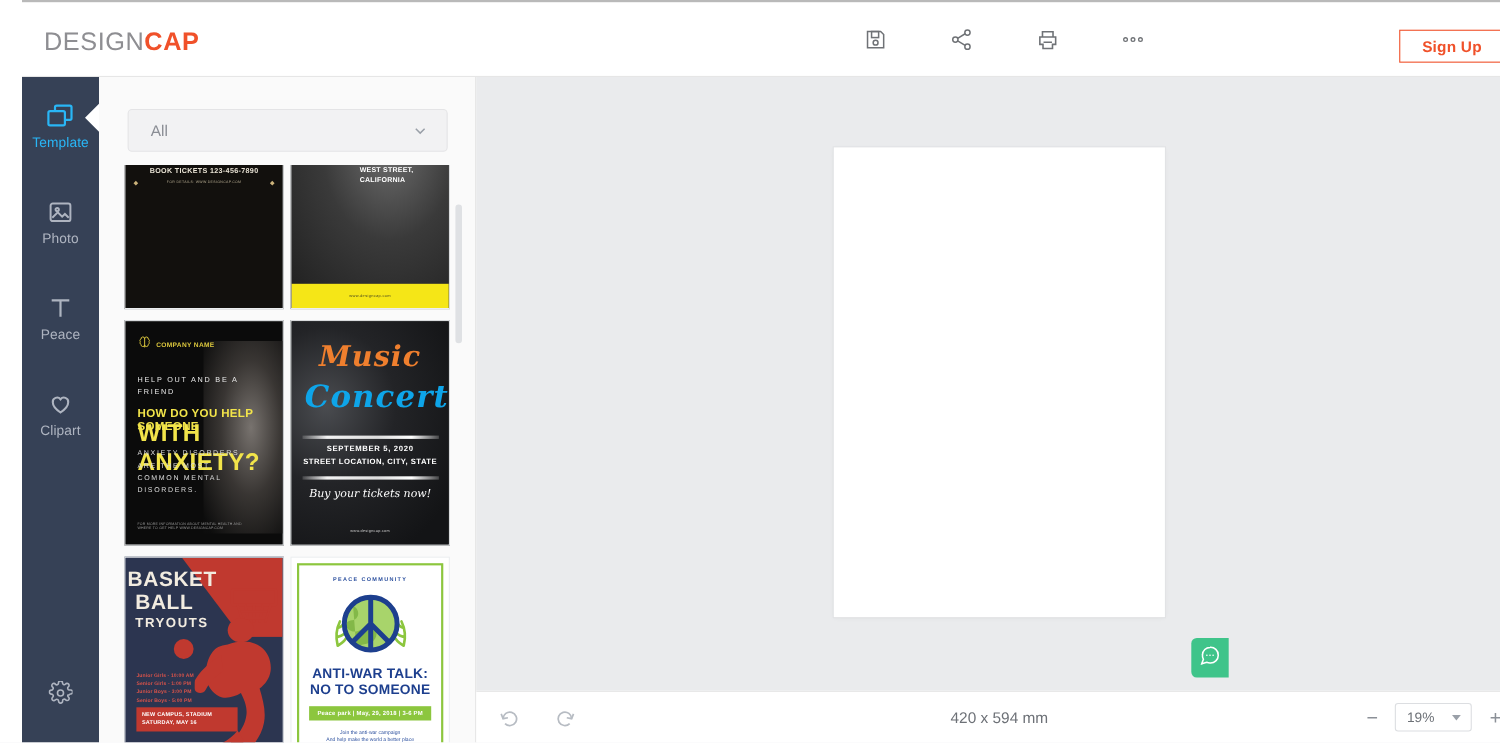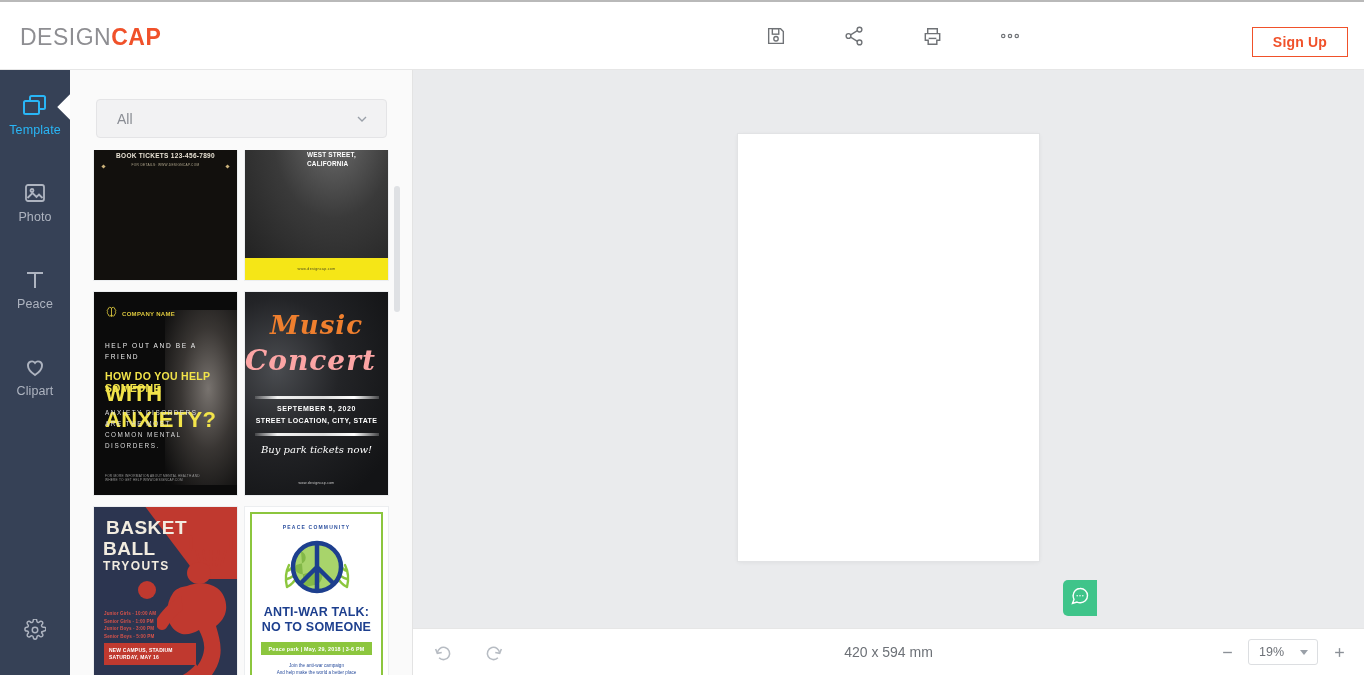--- a/index.html
+++ b/index.html
@@ -2,21 +2,21 @@
 <html><head>
 <meta charset="utf-8">
 <style>
   * { box-sizing: border-box; margin: 0; padding: 0; }
   html, body {
     width: 1364px; height: 675px;
     font-family: "Liberation Sans", sans-serif;
     background: #ffffff;
     overflow: hidden;
   }
-  .app { position: relative; width: 1097px; height: 675px; }
+  .app { position: relative; width: 1097px; height: 675px; margin-left: 20px; }
 
   
   .header {
     position: absolute; top: 0; left: 0; width: 1364px; height: 70px;
     background: #fff; border-top: 2px solid #b9b9b9;
     border-bottom: 1px solid #e6e6e6;
   }
   .logo {
     position: absolute; left: 20px; top: 22px;
     font-size: 23px; letter-spacing: 0.5px; font-weight: 400;
@@ -146,41 +146,41 @@
   .th-music .ph {
     position: absolute; inset: 0;
     background: radial-gradient(ellipse at 22% 38%, #4a4c50 0%, #232427 40%, #131416 85%);
   }
   .th-music .m1 {
     position: absolute; left: 0; right: 0; top: 18px; text-align: center;
     color: #ef7f2e; font-size: 26px; font-family: "DejaVu Serif", serif;
     font-style: italic; font-weight: 700; letter-spacing: 1px;
   }
   .th-music .m2 {
-    position: absolute; left: 0; right: 0; top: 52px; text-align: left;
-    color: #fca5a5; font-size: 28px; font-family: "DejaVu Serif", serif;
+    position: absolute; left: 0; right: 0; top: 52px; text-align: right;
+    color: #0ea5e9; font-size: 28px; font-family: "DejaVu Serif", serif;
     font-style: italic; font-weight: 700; letter-spacing: 1px;
   }
   .th-music .brush {
     position: absolute; left: 10px; width: 124px; height: 3px;
     background: linear-gradient(90deg, rgba(255,255,255,.15), #f3f3f3 18%, #ddd 55%, #fff 80%, rgba(255,255,255,.2));
   }
   .th-music .d1 { position: absolute; left: 0; right: 0; top: 113px; text-align: center; color: #fff; font-size: 7px; font-weight: 700; letter-spacing: .6px; }
   .th-music .d2 { position: absolute; left: 0; right: 0; top: 125px; text-align: center; color: #fff; font-size: 7px; font-weight: 700; letter-spacing: .4px; }
   .th-music .buy { position: absolute; left: 0; right: 0; top: 152px; text-align: center; color: #fff; font-size: 10px; font-family: "DejaVu Serif", serif; font-style: italic; }
   .th-music .url { position: absolute; left: 0; right: 0; bottom: 10px; text-align: center; color: #cfcfcf; font-size: 3.4px; letter-spacing: .3px; }
 
   
   .th-bb { background: #2c3550; }
   .th-bb .red-tl {
     position: absolute; right: 0; top: 0; width: 100%; height: 72px;
     background: #c0392f;
     clip-path: polygon(36% 0, 100% 0, 100% 100%, 100% 100%, 74% 100%);
   }
-  .th-bb .h1 { position: absolute; left: 12px; top: 12px; color: #f2ece0; font-size: 19px; font-weight: 900; letter-spacing: .5px; line-height: 18px; }
+  .th-bb .h1 { position: absolute; left: 2px; top: 12px; color: #f2ece0; font-size: 19px; font-weight: 900; letter-spacing: .5px; line-height: 18px; }
   .th-bb .h2 { position: absolute; left: 9px; top: 31px; color: #f2ece0; font-size: 19px; font-weight: 900; letter-spacing: .5px; }
   .th-bb .h3 { position: absolute; left: 9px; top: 52px; color: #f2ece0; font-size: 12px; font-weight: 700; letter-spacing: 1.4px; }
   .th-bb .sched { position: absolute; left: 10px; top: 103px; color: #d9534a; font-size: 4.6px; font-weight: 700; line-height: 7.6px; letter-spacing: .1px; }
   .th-bb .box {
     position: absolute; left: 10px; top: 136px; width: 92px; padding: 4px 5px;
     background: #c0392f; color: #fff; font-size: 5px; font-weight: 700; line-height: 7px; letter-spacing: .2px;
   }
   .th-bb .player {
     position: absolute; right: -2px; bottom: 14px; width: 82px; height: 140px;
   }
@@ -387,21 +387,21 @@
         </div>
 
         <div class="thumb th-music">
           <div class="ph"></div>
           <div class="m1">Music</div>
           <div class="m2">Concert</div>
           <div class="brush" style="top:104px"></div>
           <div class="d1">SEPTEMBER 5, 2020</div>
           <div class="d2">STREET LOCATION, CITY, STATE</div>
           <div class="brush" style="top:141px"></div>
-          <div class="buy">Buy park tickets now!</div>
+          <div class="buy">Buy your tickets now!</div>
           <div class="url">www.designcap.com</div>
         </div>
 
         <div class="thumb th-bb">
           <div class="red-tl"></div>
           <div class="hoop">
             <svg width="44" height="36" viewBox="0 0 44 36" fill="none" stroke="#c0392f" stroke-width="2.2">
               <rect x="2" y="2" width="40" height="14" rx="1"></rect>
               <path d="M7 16l5 16M37 16l-5 16M14 16l3 16M30 16l-3 16M22 16v16"></path>
               <path d="M10 22h24M13 28h18"></path>

